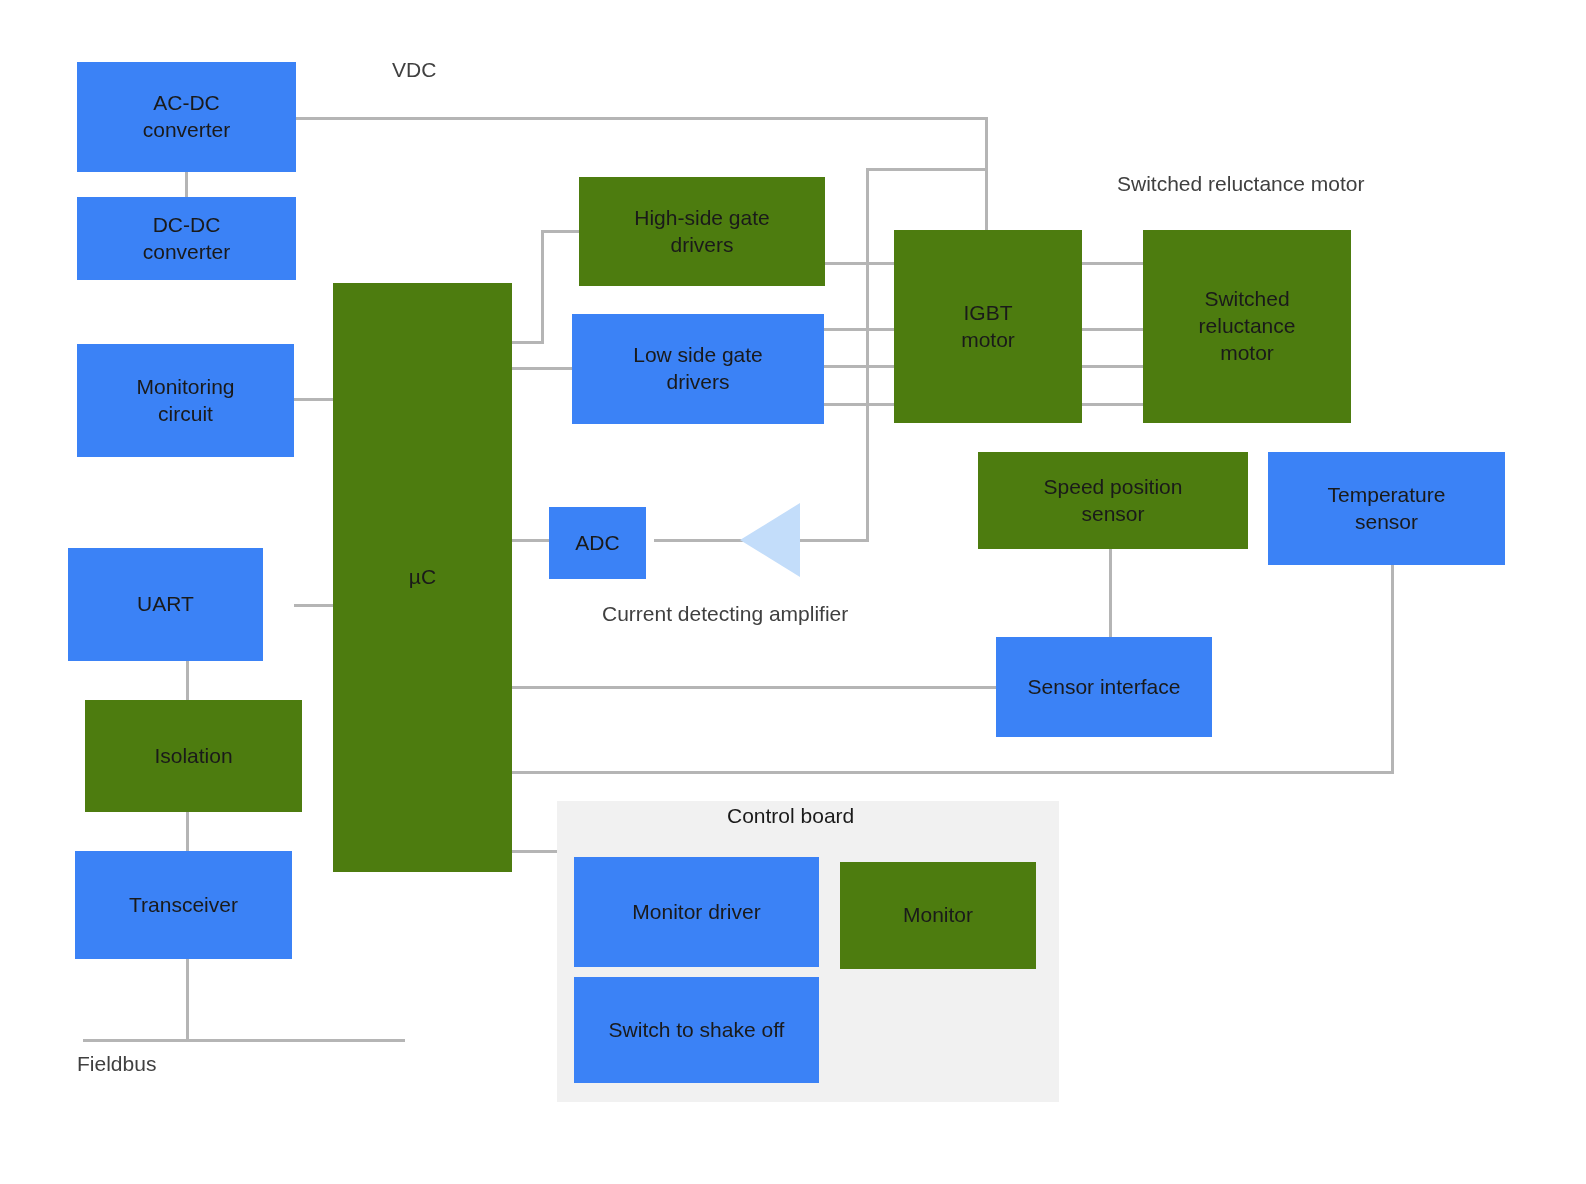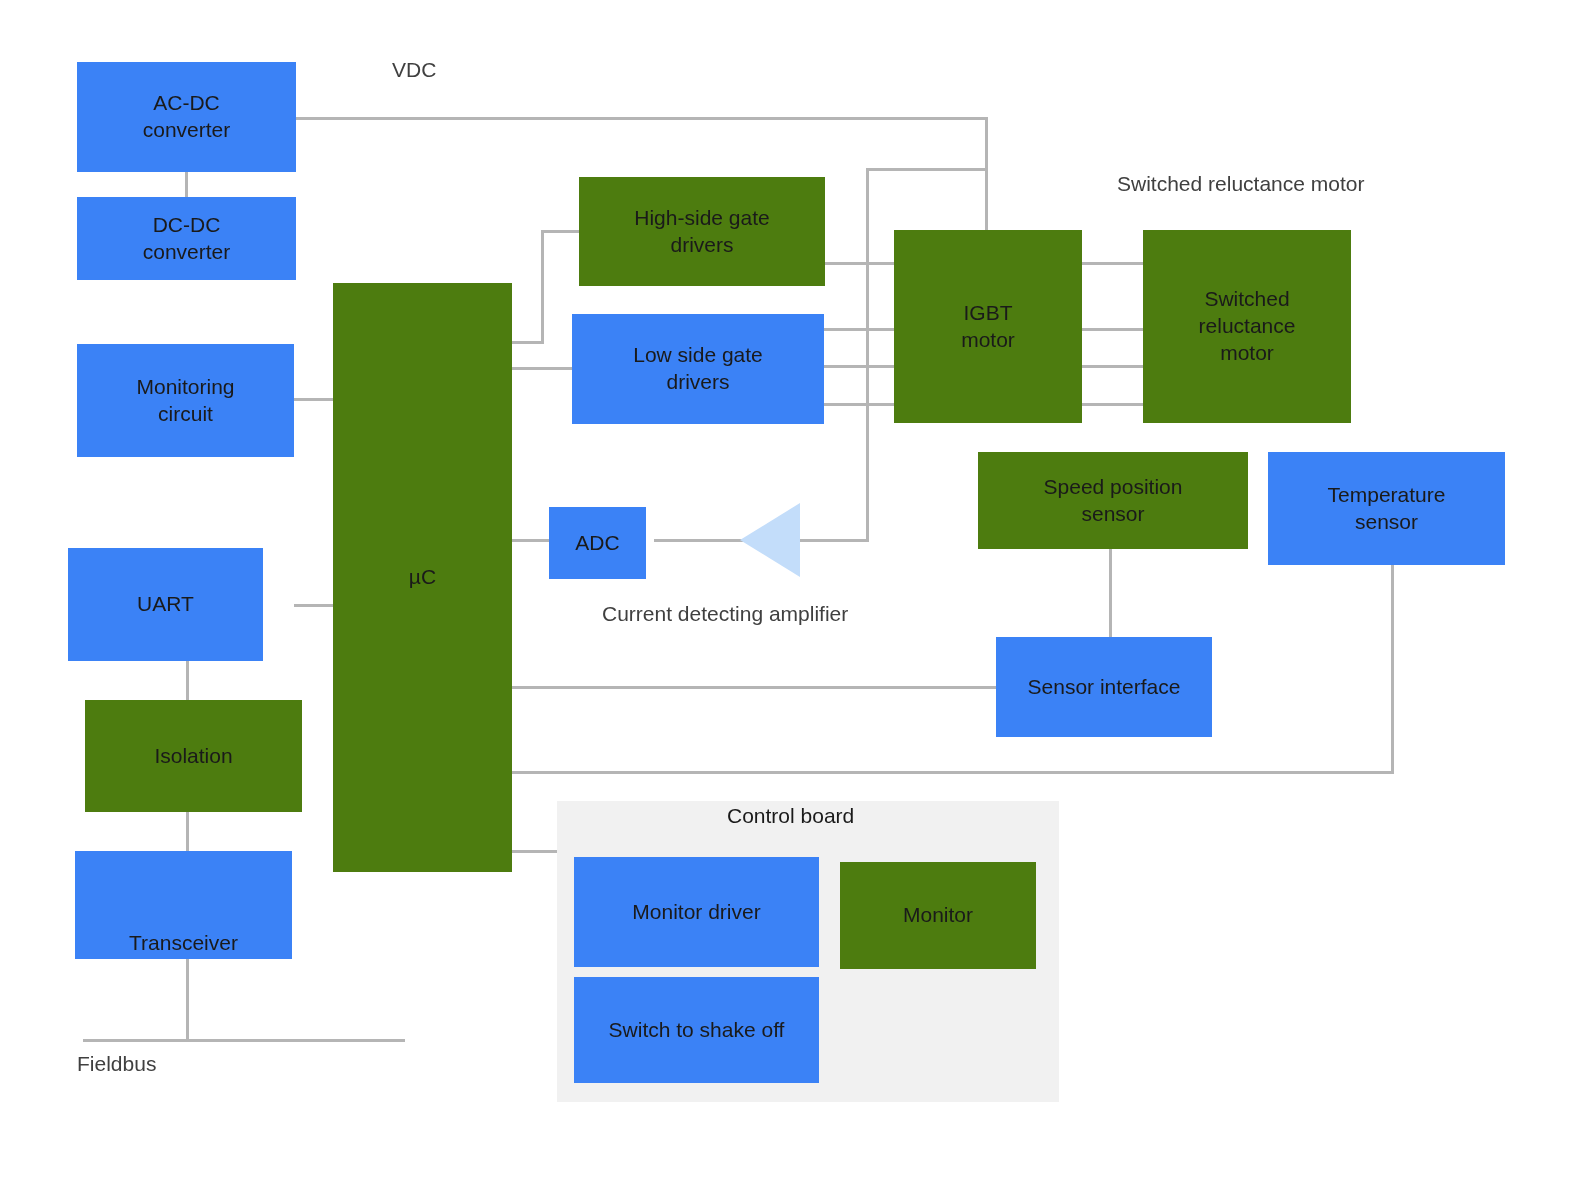--- a/index.html
+++ b/index.html
@@ -135,21 +135,21 @@
   </div>
 
   <div class="box blue" style="left:68px; top:548px; width:195px; height:113px;">
     <span>UART</span>
   </div>
 
   <div class="box gray" style="left:85px; top:700px; width:217px; height:112px;">
     <span>Isolation</span>
   </div>
 
-  <div class="box blue" style="left:75px; top:851px; width:217px; height:108px;align-items:flex-end;">
+  <div class="box blue" style="left:75px; top:851px; width:217px; height:108px;">
     <span>Transceiver</span>
   </div>
 
   <div class="box gray" style="left:333px; top:283px; width:179px; height:589px;">
     <span>µC</span>
   </div>
 
   <div class="box gray" style="left:579px; top:177px; width:246px; height:109px;">
     <span>
       <span>High-side gate</span><br>

